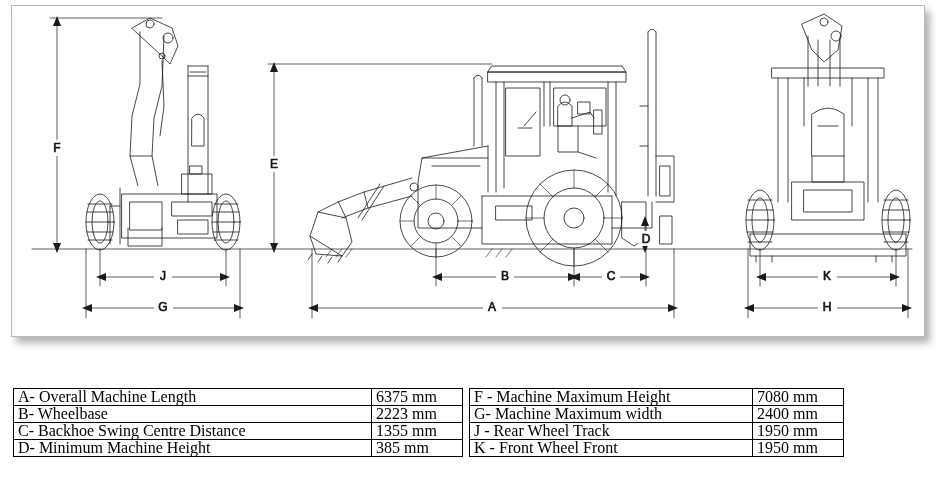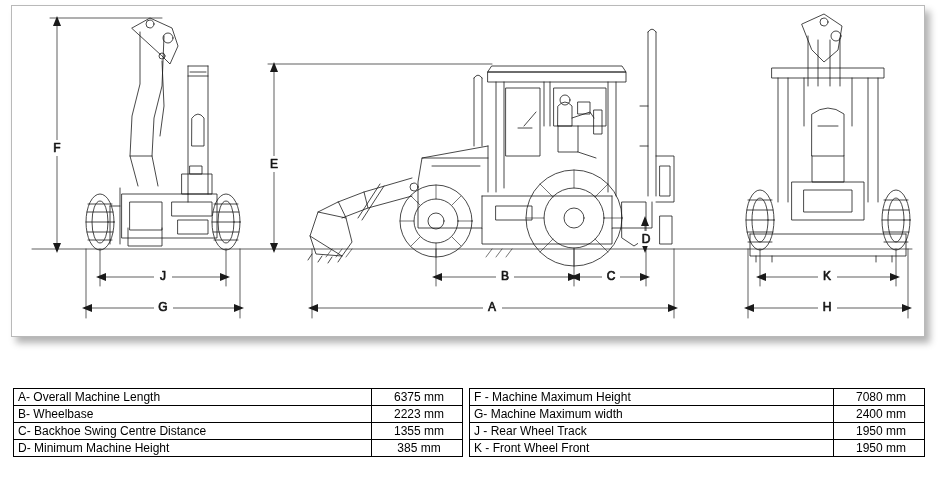--- a/index.html
+++ b/index.html
@@ -44,36 +44,37 @@
     position: absolute;
     left: 13px;
     top: 388px;
     width: 912px;
     display: flex;
     gap: 6px;
   }
   table.spec {
     border-collapse: collapse;
     table-layout: fixed;
-    font-size: 12px;
+    font-size: 16px;
     color: #000;
+    font-family: Liberation Serif, serif;
   }
   table.spec.left  { width: 450px; }
-  table.spec.right { width: 456px; }
+  table.spec.right { width: 375px; }
   table.spec td {
     border: 1px solid #000000;
     height: 16px;
     padding: 0 0 0 4px;
     line-height: 16px;
     white-space: nowrap;
     overflow: hidden;
   }
   table.spec td.val {
     width: 86px;
-    text-align: center;
+    text-align: left;
     padding-left: 4px;
   }
 
   
   svg text {
     font-family: "Liberation Sans", sans-serif;
     font-size: 11px;
     fill: #1a1a1a;
   }
   .dimlabel { font-size: 12px; fill: #111; }

